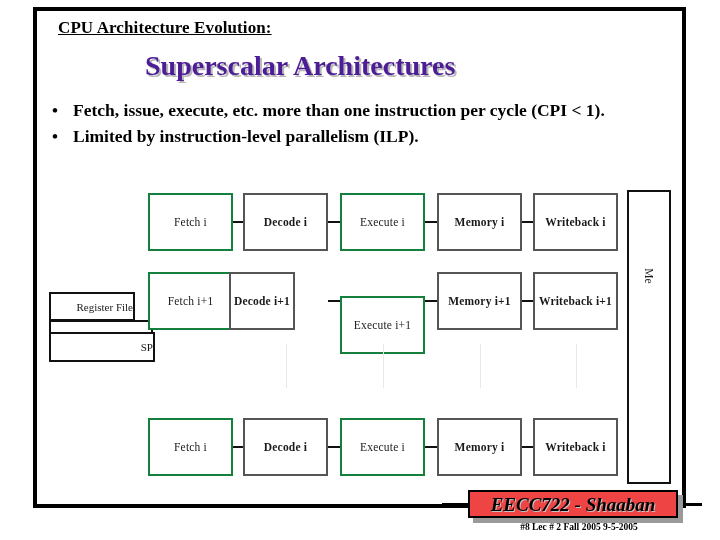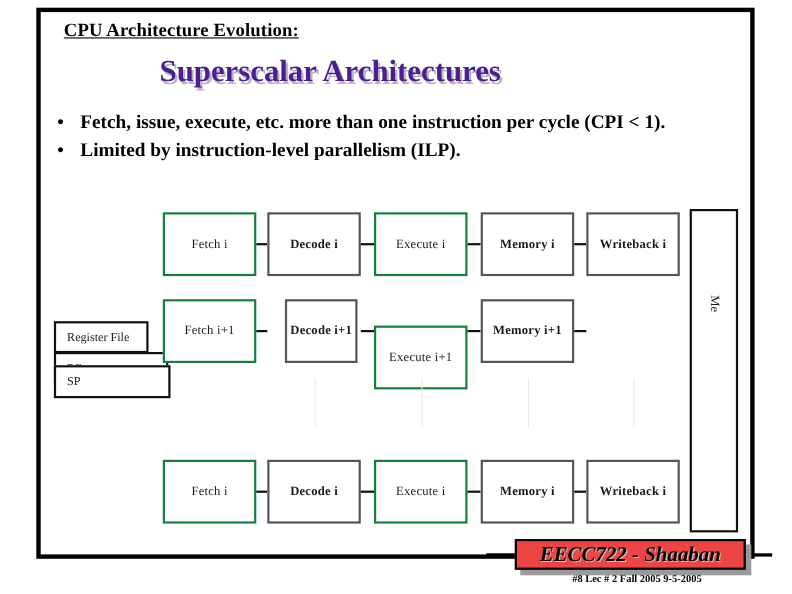--- a/index.html
+++ b/index.html
@@ -124,21 +124,21 @@
   
   .rbox {
     position: absolute;
     box-sizing: border-box;
     border: 2px solid #111111;
     background: #ffffff;
     font-size: 11px;
     color: #1a1a1a;
     display: flex;
     align-items: center;
-    justify-content: flex-start;
+    justify-content: flex-end;
     text-align: center;
     padding-left: 10px;
   }
 
   
   #memory-column {
     position: absolute;
     left: 627px;
     top: 190px;
     width: 44px;
@@ -266,32 +266,35 @@
     </div>
     <div class="connector" style="left:522px; top:221px; width:11px;"></div>
     <div class="sbox soft" style="left:533px; top:193px; width:85px; height:58px;">
       <span>Writeback i</span>
     </div>
 
     <div class="sbox" style="left:148px; top:272px; width:85px; height:58px;">
       <span>Fetch i+1</span>
     </div>
     <div class="connector" style="left:233px; top:300px; width:10px;"></div>
-    <div class="sbox soft" style="left:229px; top:272px; width:66px; height:58px;margin-left:30px;">
+    <div class="sbox soft" style="left:229px; top:272px; width:66px; height:58px;">
       <span>Decode i+1</span>
     </div>
     <div class="connector" style="left:328px; top:300px; width:12px;"></div>
     <div class="sbox" style="left:340px; top:272px; width:85px; height:58px;margin-top:24px;">
       <span>Execute i+1</span>
     </div>
     <div class="connector" style="left:425px; top:300px; width:12px;"></div>
     <div class="sbox soft" style="left:437px; top:272px; width:85px; height:58px;">
       <span>Memory i+1</span>
     </div>
     <div class="connector" style="left:522px; top:300px; width:11px;"></div>
+    <div class="sbox soft" style="left:533px; top:272px; width:85px; height:58px;">
+      <span>Writeback i+1</span>
+    </div>
 
     <div class="vdots" style="left:286px; top:344px; height:44px;"></div>
     <div class="vdots" style="left:383px; top:344px; height:44px;"></div>
     <div class="vdots" style="left:480px; top:344px; height:44px;"></div>
     <div class="vdots" style="left:576px; top:344px; height:44px;"></div>
 
     <div class="sbox" style="left:148px; top:418px; width:85px; height:58px;">
       <span>Fetch i</span>
     </div>
     <div class="connector" style="left:233px; top:446px; width:10px;"></div>

